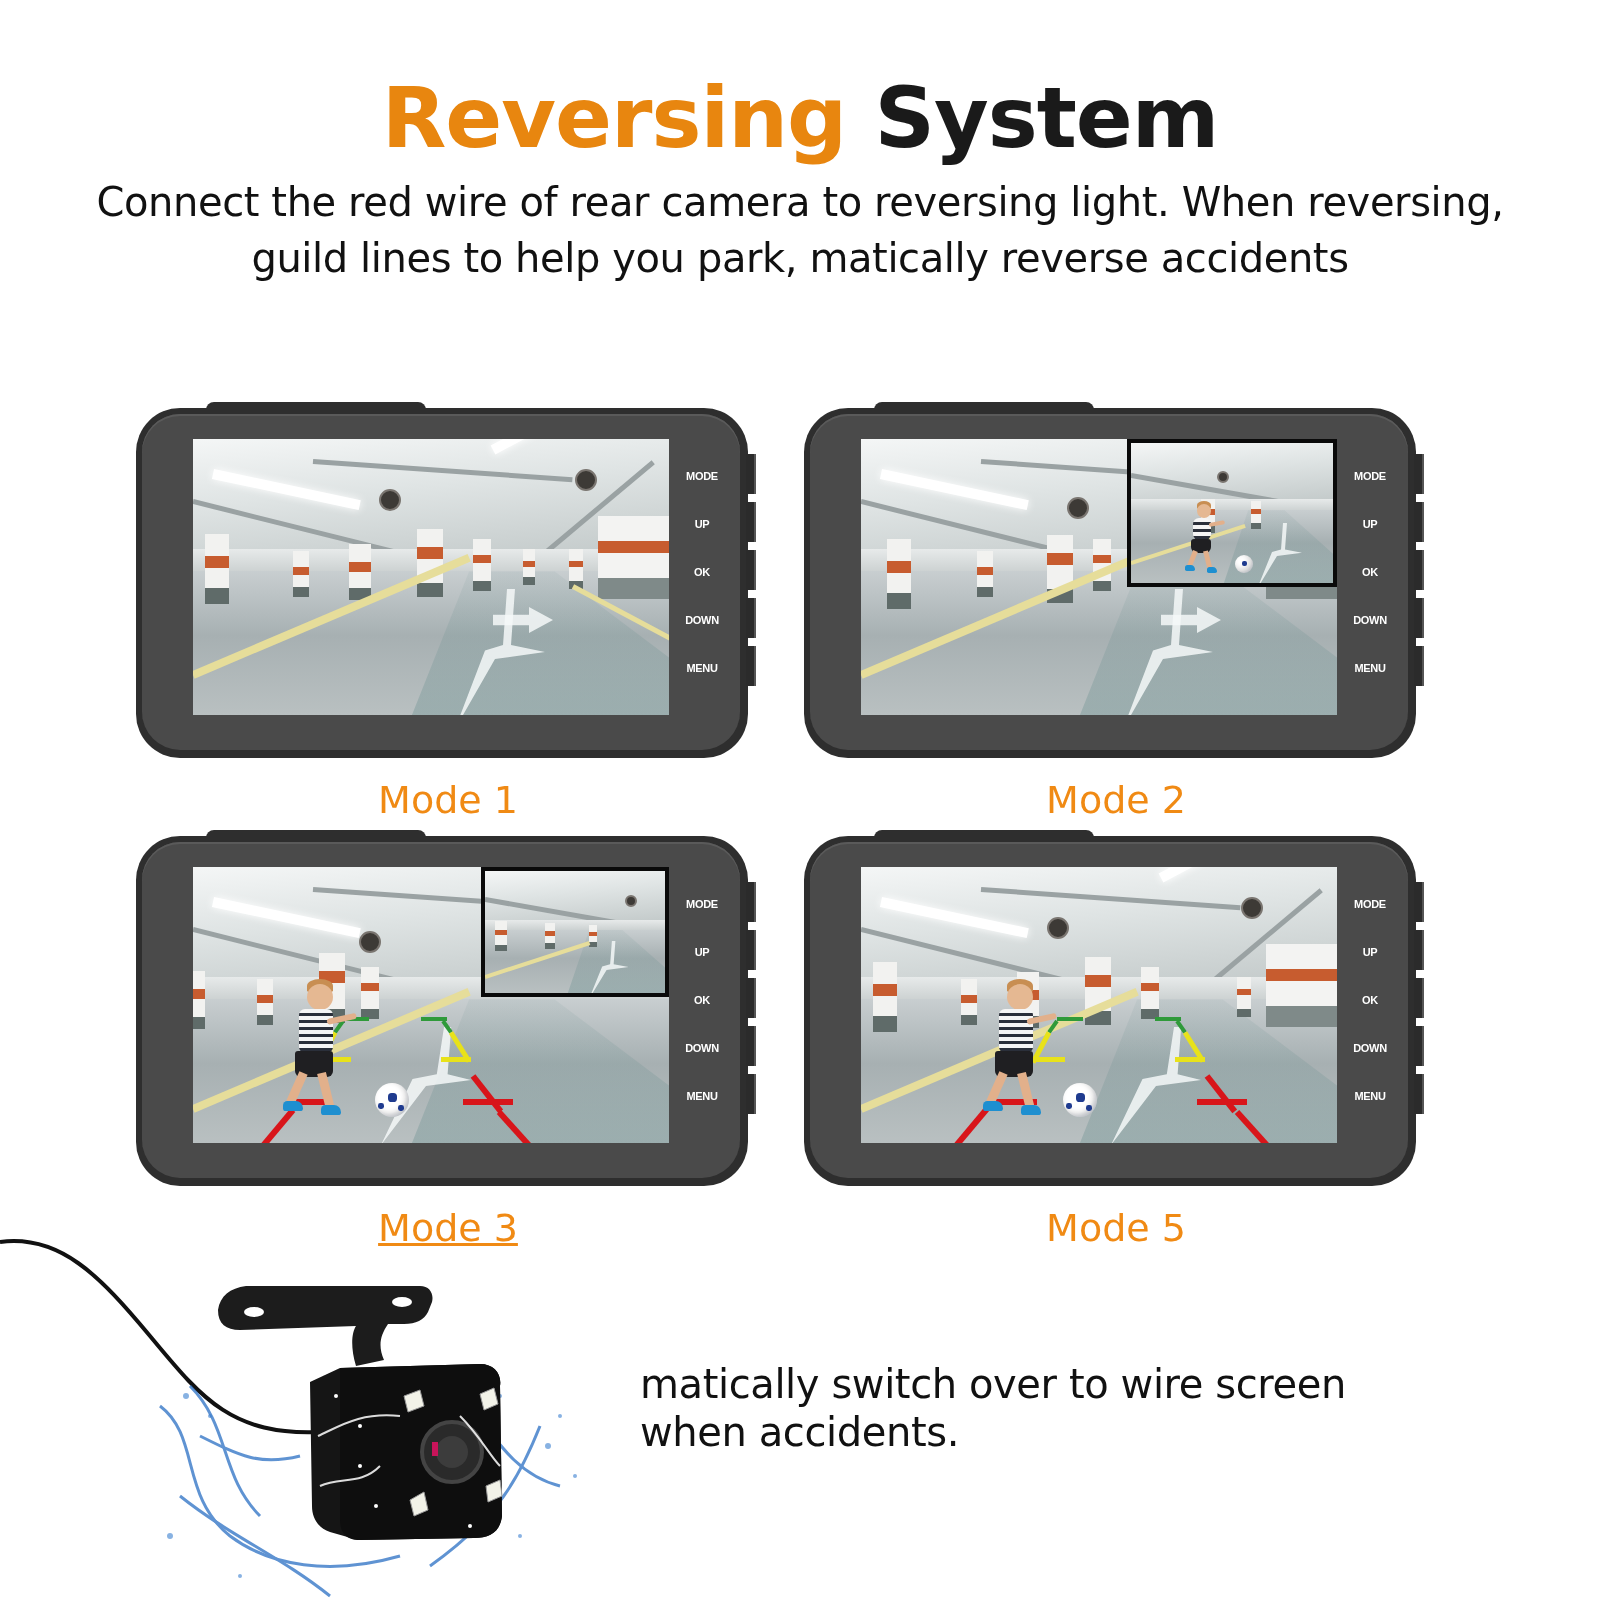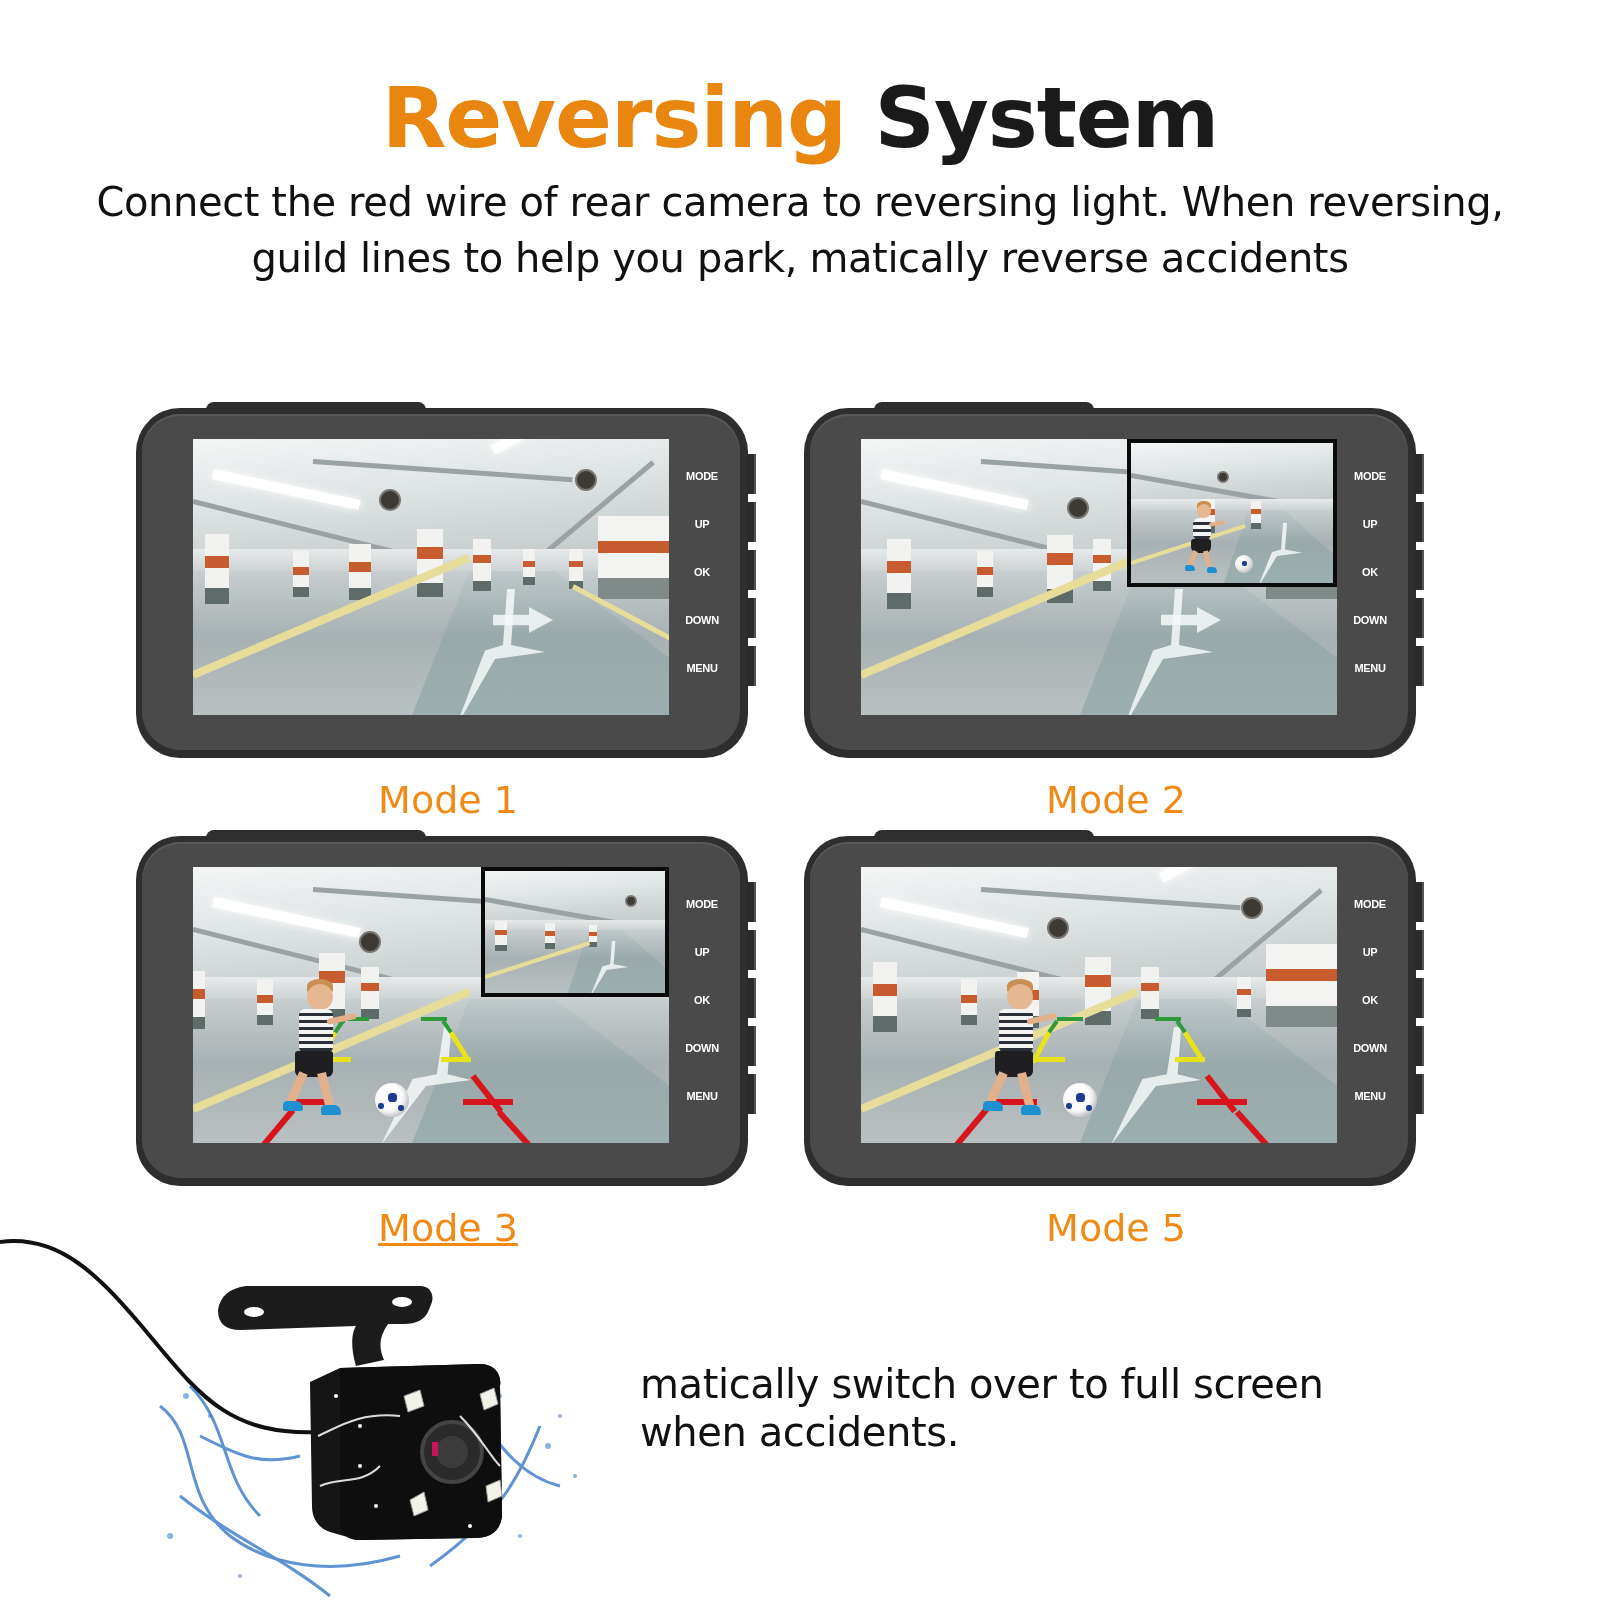--- a/index.html
+++ b/index.html
@@ -549,15 +549,15 @@
       <circle cx="336" cy="160" r="2"></circle>
         <circle cx="360" cy="190" r="2"></circle>
         <circle cx="376" cy="270" r="2"></circle>
       <circle cx="360" cy="230" r="2"></circle>
         <circle cx="470" cy="290" r="2"></circle>
     </g>
   </svg>
 </div>
 
 <div class="bottom-text">
-  <span>matically switch over to full screen</span>
+  <span>matically switch over to wire screen</span>
   <span>when accidents.</span>
 </div>
 
 </body></html>

